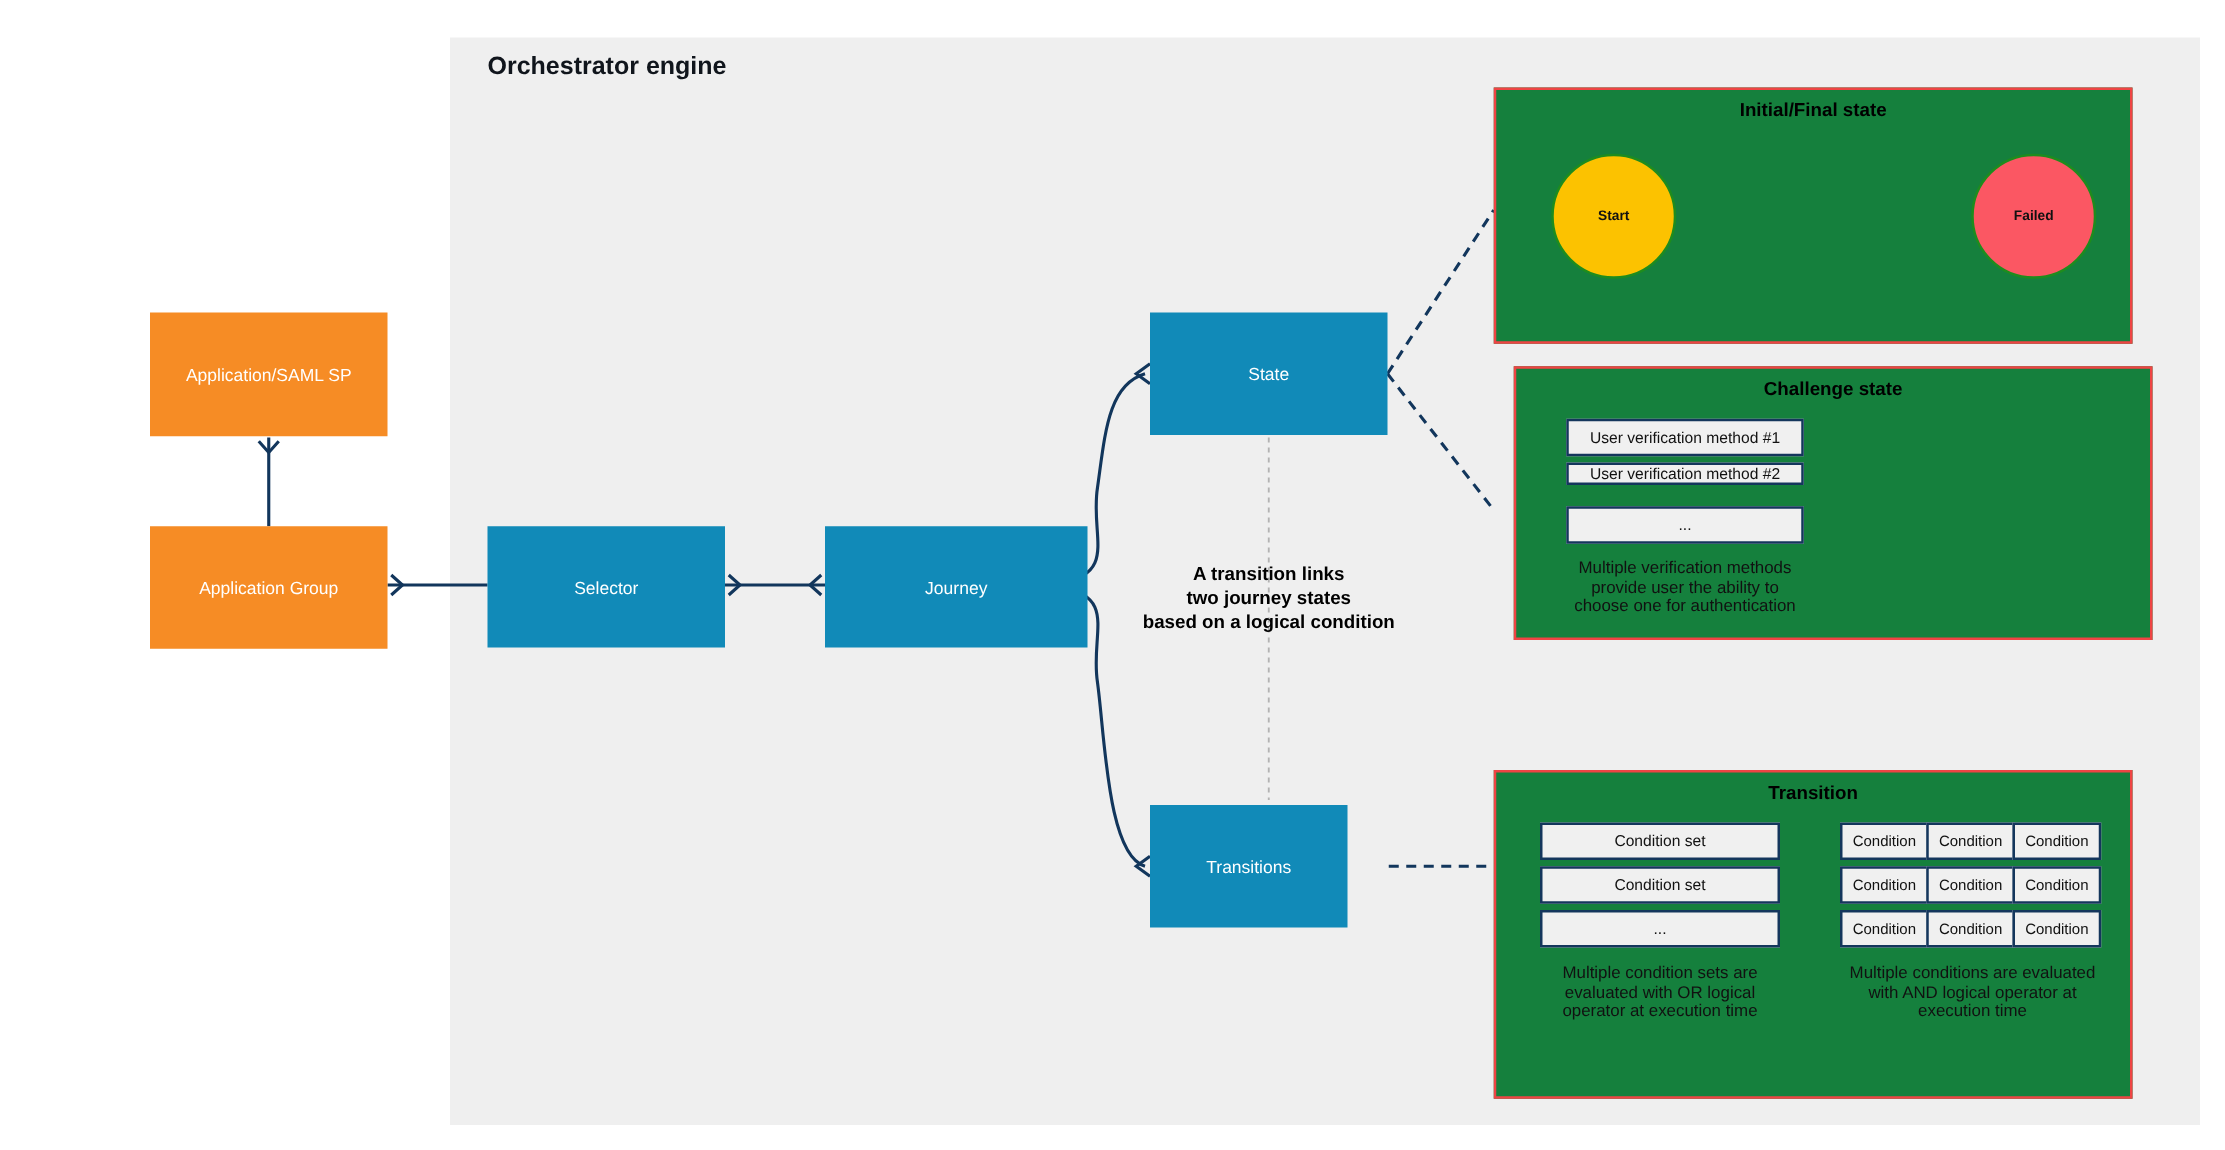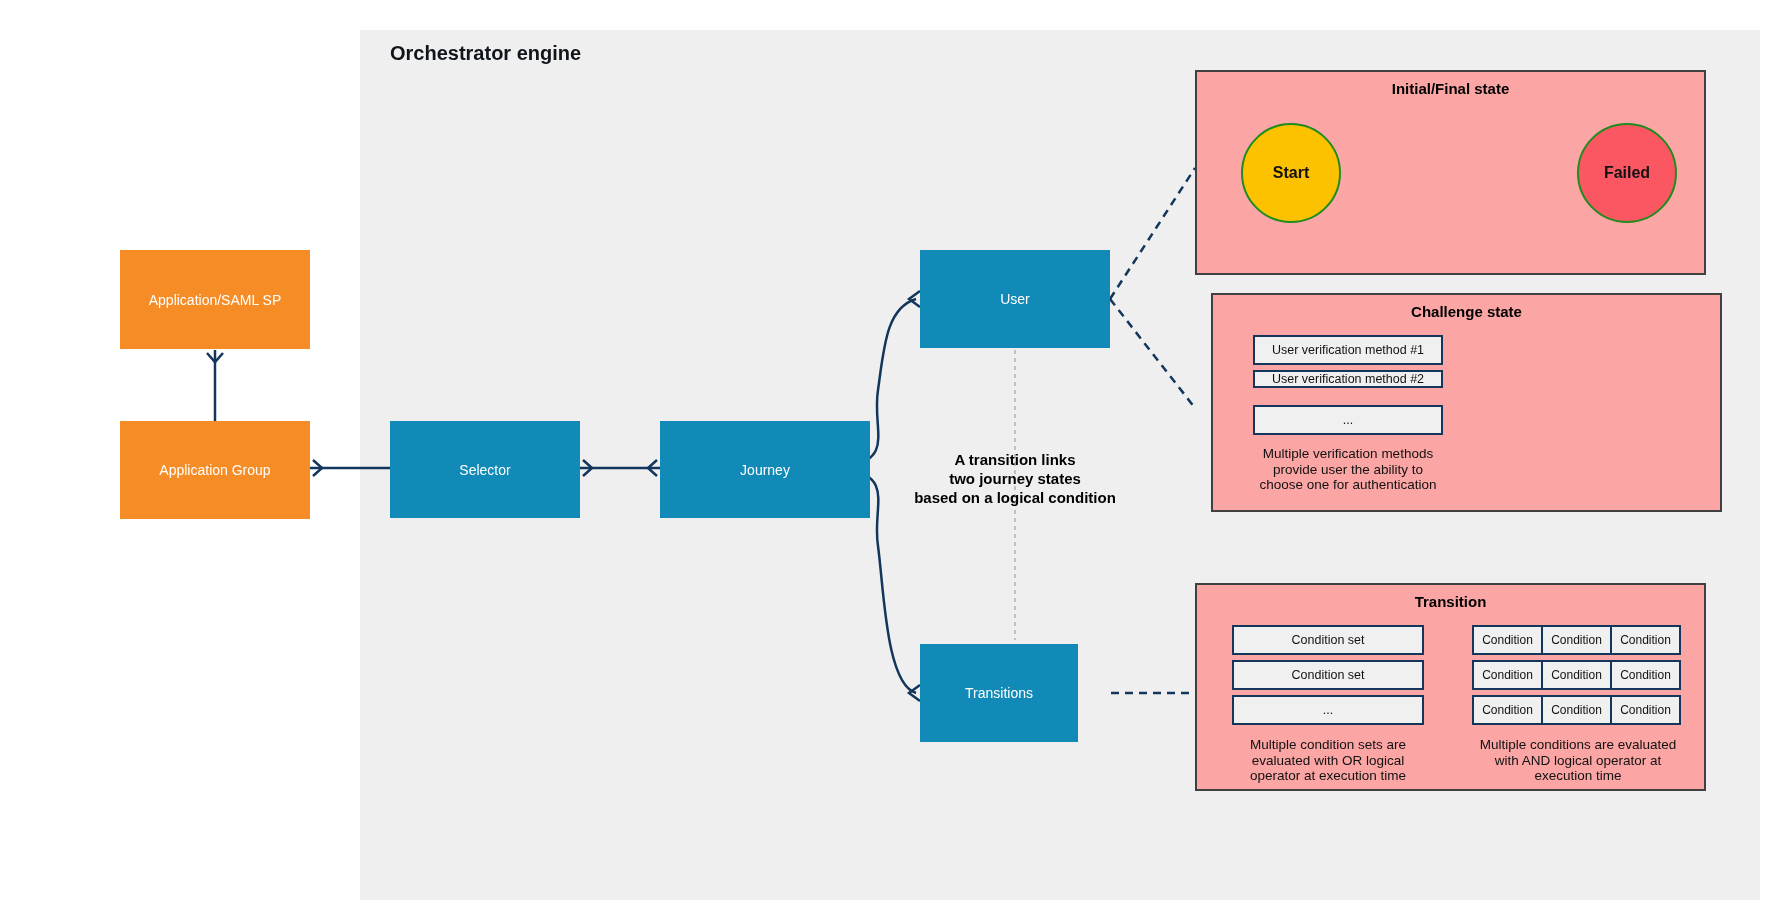--- a/index.html
+++ b/index.html
@@ -29,35 +29,35 @@
   .n-state{left:920px;top:250px;width:190px;height:98px;}
   .n-transitions{left:920px;top:644px;width:158px;height:98px;}
 
   
   .annotation{
     left:895px;top:450px;width:240px;text-align:center;
     font-size:15px;font-weight:bold;line-height:19px;color:#000;
   }
 
   
-  .panel{background:#fca5a5;border:2px solid #404040;}
+  .panel{background:#15803d;border:2px solid #ef4444;}
   .p-initial{left:1195px;top:70px;width:511px;height:205px;}
   .p-challenge{left:1195px;top:293px;width:511px;height:219px;margin-left:16px;}
-  .p-transition{left:1195px;top:583px;width:511px;height:208px;}
+  .p-transition{left:1195px;top:616px;width:511px;height:263px;}
   .panel-title{
     left:0;top:8px;width:100%;text-align:center;
     font-weight:bold;font-size:15px;color:#000;
   }
 
   
   .circle{
     width:100px;height:100px;border-radius:50%;
     border:2px solid #1e8c1e;
     display:flex;align-items:center;justify-content:center;
-    font-size:16px;font-weight:bold;color:#111;text-align:center;
+    font-size:11px;font-weight:bold;color:#111;text-align:center;
   }
   .c-start{left:44px;top:51px;background:#fcc200;}
   .c-auth{left:209px;top:51px;background:#29c7ad;}
   .c-failed{left:380px;top:51px;background:#fb5763;}
 
   
   .inner-box{
     background:#f0f0f0;border:2px solid #14365c;
     display:flex;align-items:center;justify-content:center;
     font-size:12.5px;color:#111;text-align:left;
@@ -128,21 +128,21 @@
 <div class="abs node orange n-group">
   <span>Application Group</span>
 </div>
 <div class="abs node blue n-selector">
   <span>Selector</span>
 </div>
 <div class="abs node blue n-journey">
   <span>Journey</span>
 </div>
 <div class="abs node blue n-state">
-  <span>User</span>
+  <span>State</span>
 </div>
 <div class="abs node blue n-transitions">
   <span>Transitions</span>
 </div>
 
 <div class="abs annotation">
   <div>A transition links</div>
   <div>two journey states</div>
   <div>based on a logical condition</div>
 </div>

